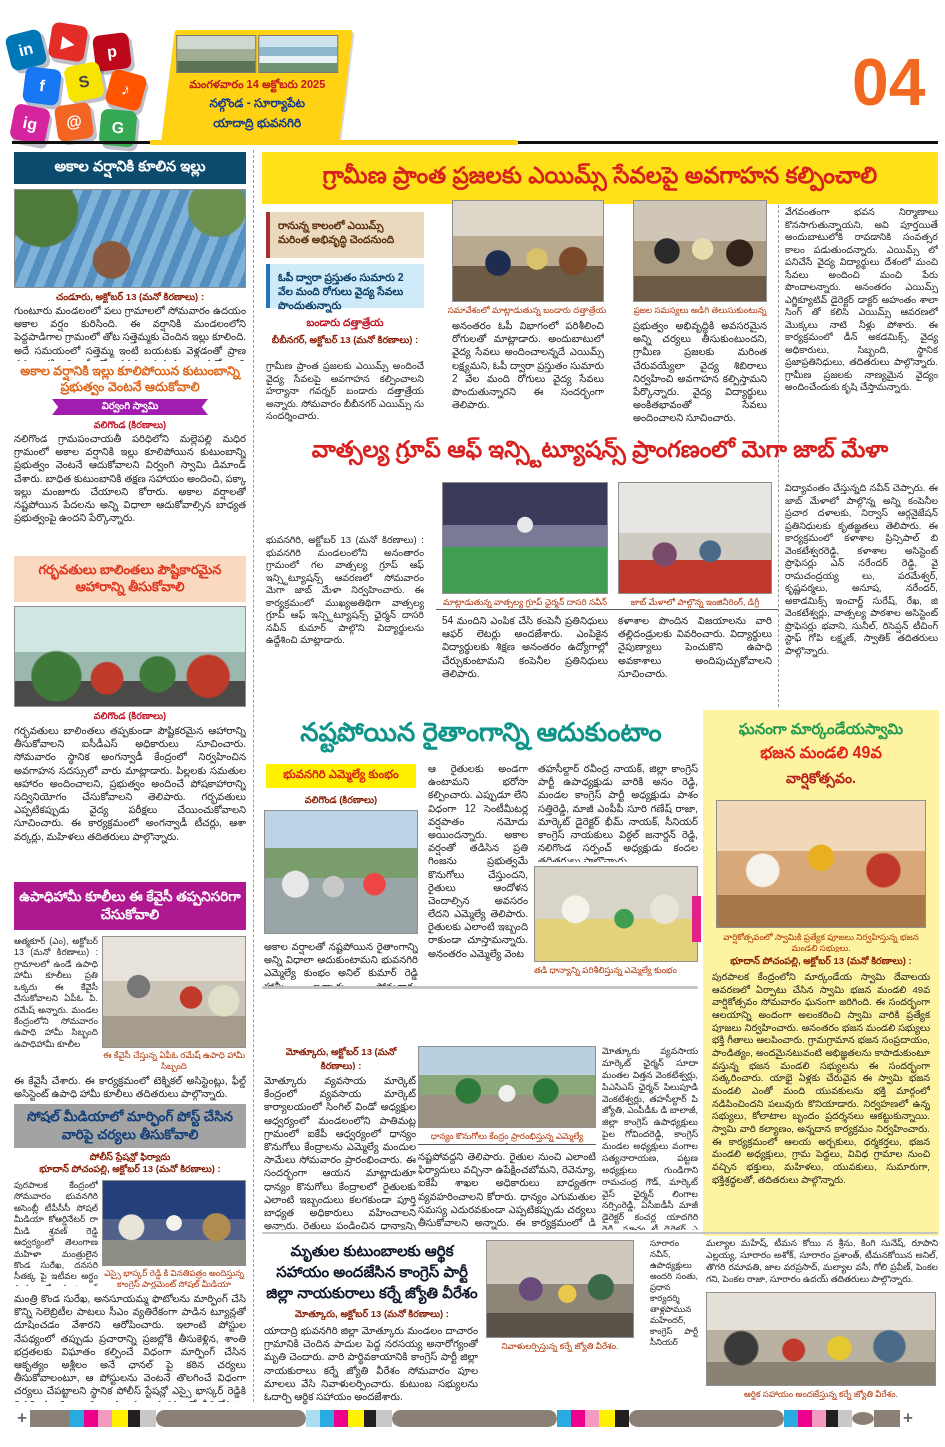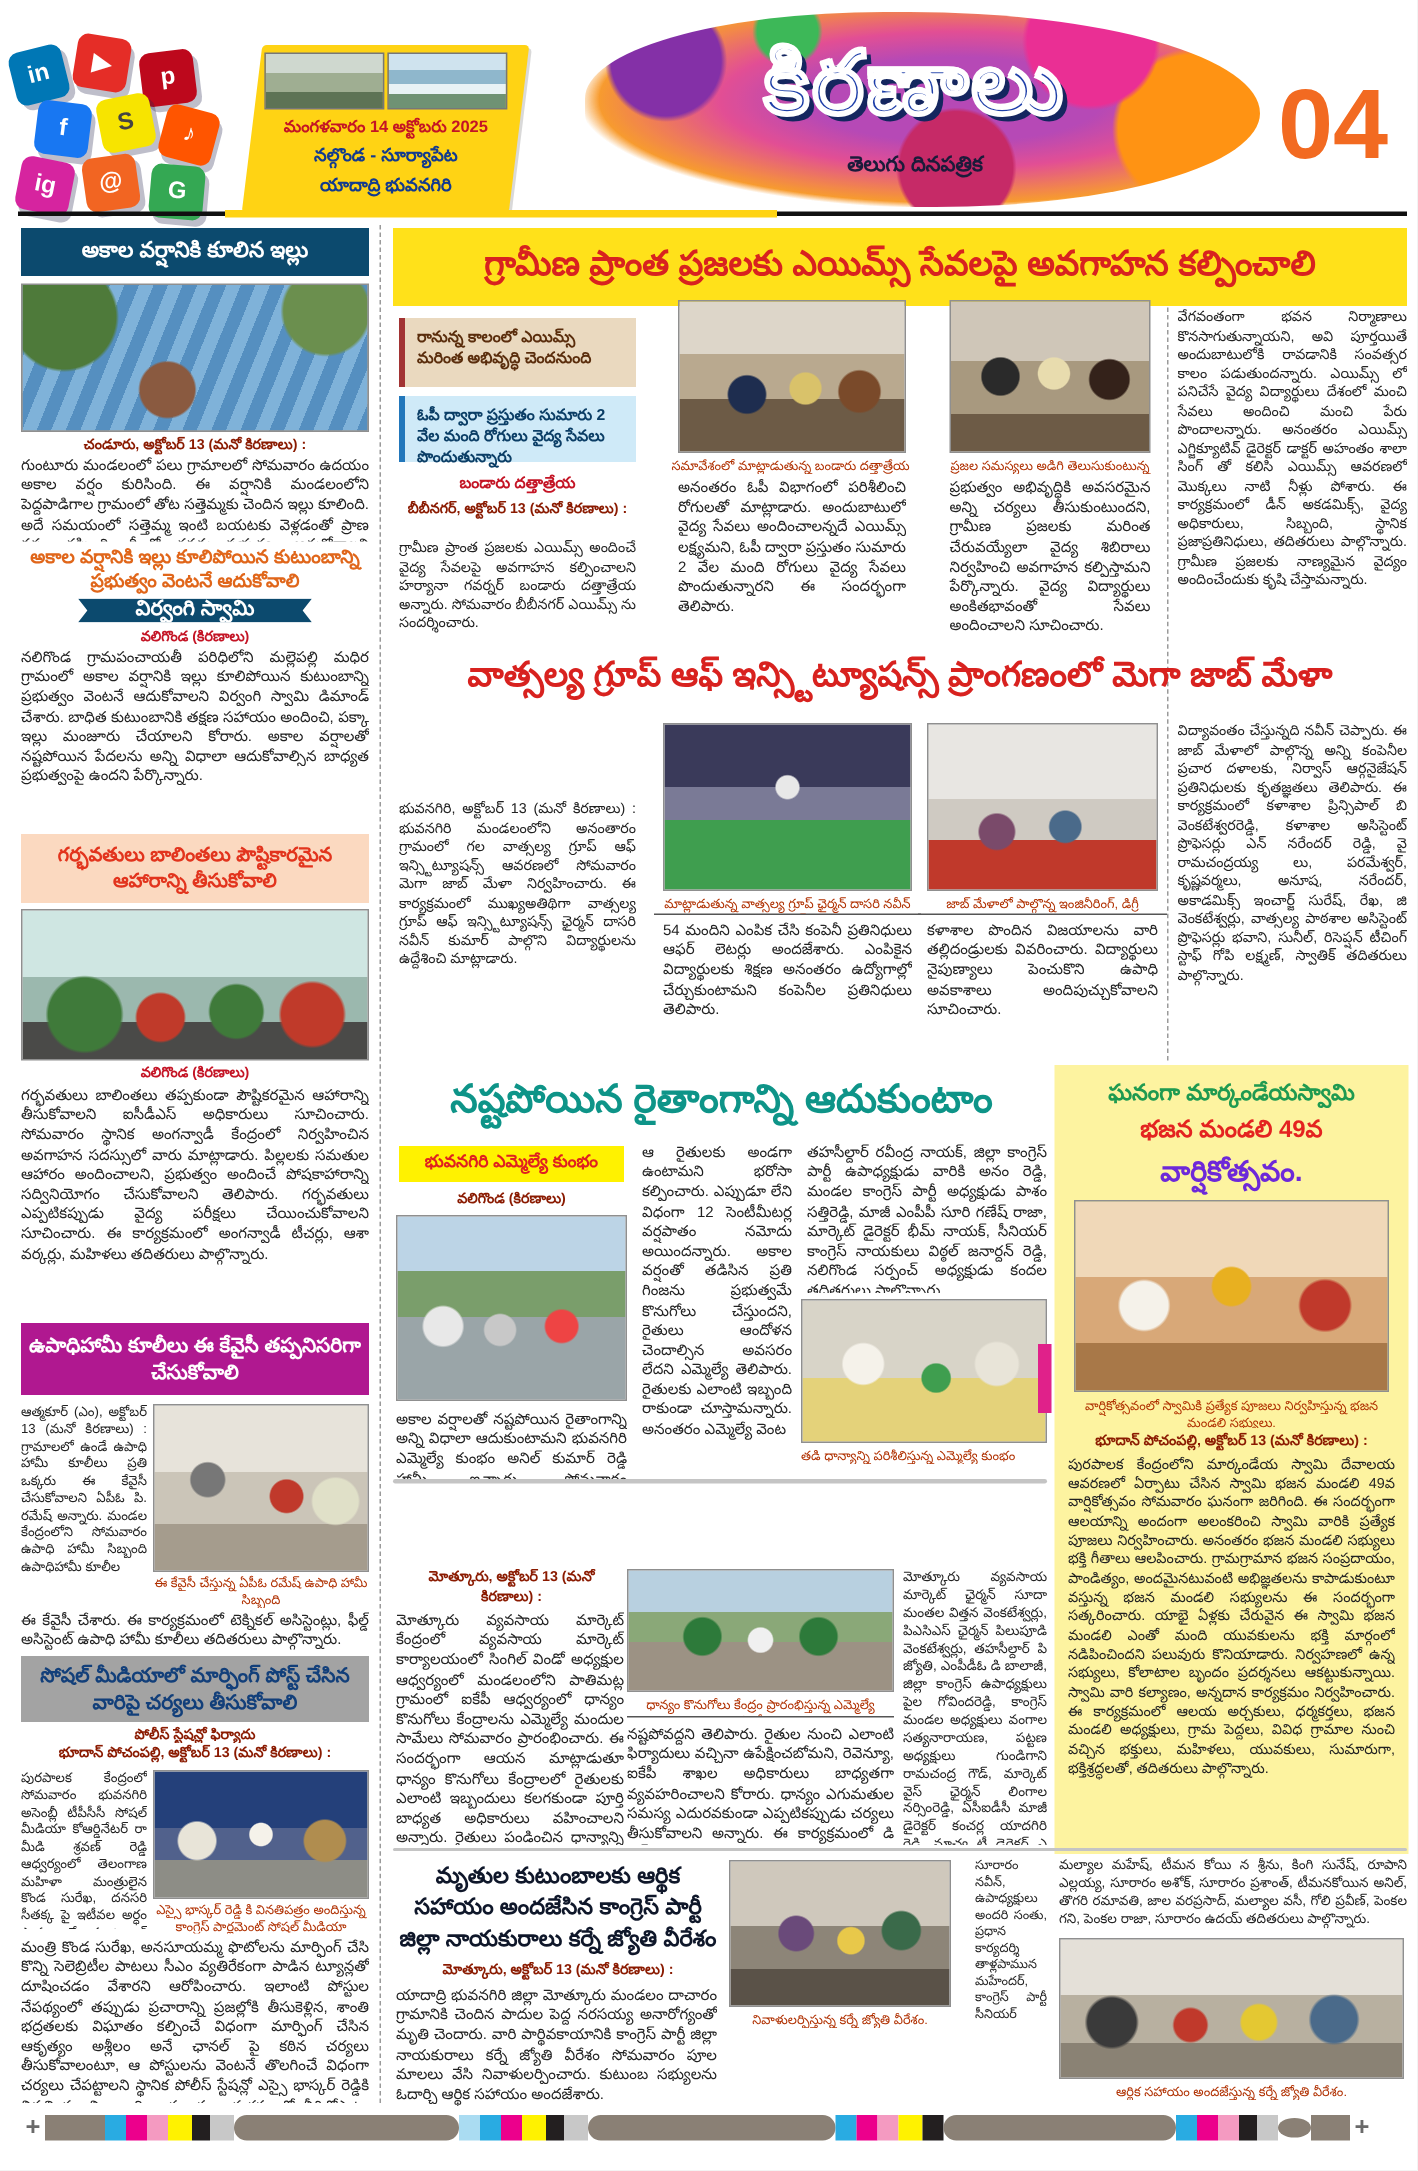--- a/index.html
+++ b/index.html
@@ -63,21 +63,21 @@
   #a1photo{left:14px;top:189px;width:232px;height:99px;background:
      radial-gradient(circle at 12% 22%,#4e7a3a 0 16%,transparent 17%),
      radial-gradient(circle at 88% 18%,#6b8f4e 0 13%,transparent 14%),
      radial-gradient(circle at 42% 72%,#8a5a40 0 12%,transparent 13%),
      repeating-linear-gradient(112deg,#7fb2d9 0 9px,#558fc0 9px 18px),
      linear-gradient(180deg,#8a6f52,#6b4f35);}
   #a1dl{left:14px;top:291px;width:232px;height:12px;}
   #a1b1{left:14px;top:304px;width:232px;height:57px;}
   #a1hl{left:14px;top:363px;width:232px;height:33px;color:#e0661a;font-weight:bold;font-size:12.5px;
         text-align:center;line-height:1.3;}
-  #a1ribbon{left:52px;top:399px;width:156px;height:16px;background:#0c4a6e;color:#fff;font-size:14px;
+  #a1ribbon{left:52px;top:399px;width:156px;height:16px;background:#a21caf;color:#fff;font-size:10px;
         font-weight:bold;display:flex;align-items:center;justify-content:center;
         clip-path:polygon(0 0,100% 0,96% 50%,100% 100%,0 100%,4% 50%);}
   #a1dl2{left:14px;top:419px;width:232px;height:12px;color:#c41425;}
   #a1b2{left:14px;top:432px;width:232px;height:120px;}
 
   #a2h{left:14px;top:556px;width:232px;height:46px;background:#fbd9c0;color:#e2341d;font-size:13px;line-height:1.3;}
   #a2photo{left:14px;top:606px;width:232px;height:101px;background:
      radial-gradient(circle at 18% 70%,#3f7a3a 0 12%,transparent 13%),
      radial-gradient(circle at 40% 72%,#c03a2a 0 10%,transparent 11%),
      radial-gradient(circle at 62% 68%,#3f7a3a 0 11%,transparent 12%),
@@ -212,21 +212,21 @@
      radial-gradient(circle at 38% 62%,#c0392b 0 7%,transparent 8%),
      radial-gradient(circle at 58% 60%,#e4c832 0 8%,transparent 9%),
      radial-gradient(circle at 80% 58%,#4a6a8a 0 8%,transparent 9%),
      linear-gradient(180deg,#e4e0d8 0 40%,#b8b0a0 40% 75%,#8a8274 75%);}
   #s5cap2{left:706px;top:1389px;width:230px;height:11px;text-align:center;}
 
   
   #bj{left:703px;top:710px;width:236px;height:526px;background:#fdf3a0;}
   #bjh1{left:710px;top:720px;width:222px;height:22px;color:#1f9a50;font-size:15px;font-weight:bold;text-align:center;}
   #bjh2{left:710px;top:744px;width:222px;height:24px;color:#e42320;font-size:16px;font-weight:bold;text-align:center;}
-  #bjh3{left:710px;top:770px;width:222px;height:24px;color:#6d28d9;font-size:19px;font-weight:bold;text-align:center;}
+  #bjh3{left:710px;top:770px;width:222px;height:24px;color:#b91c1c;font-size:14px;font-weight:bold;text-align:center;}
   #bjp{left:716px;top:800px;width:210px;height:128px;background:
      radial-gradient(circle at 50% 45%,#e8b020 0 10%,transparent 11%),
      radial-gradient(circle at 22% 55%,#f5f2ea 0 9%,transparent 10%),
      radial-gradient(circle at 80% 55%,#c0392b 0 9%,transparent 10%),
      linear-gradient(180deg,#f0d8b8 0 40%,#d8a878 40% 75%,#a87848 75%);}
   #bjcap{left:710px;top:932px;width:222px;height:20px;}
   #bjdl{left:710px;top:955px;width:222px;height:12px;}
   #bjb{left:712px;top:971px;width:218px;height:260px;font-size:9.6px;}
 
   
@@ -258,25 +258,20 @@
       <div class="info-photos">
         <div class="iph p-city"></div>
         <div class="iph p-dam"></div>
       </div>
       <div class="hdate">మంగళవారం 14 అక్టోబరు 2025</div>
       <div class="hreg">నల్గొండ - సూర్యాపేట</div>
       <div class="hreg">యాదాద్రి భువనగిరి</div>
     </div>
   </div>
 
-  <div class="abs" id="mast">
-    <div class="mast-bg"></div>
-    <div class="mast-title">కిరణాలు</div>
-    <div class="mast-tag">తెలుగు దినపత్రిక</div>
-  </div>
 
   <div class="abs" id="pgnum">04</div>
   <div class="abs" id="rule-b"></div>
   <div class="abs" id="rule-y"></div>
 
   <div class="abs hl-box" id="a1h">అకాల వర్షానికి కూలిన ఇల్లు</div>
   <div class="abs photo" id="a1photo"></div>
   <div class="abs dateline" id="a1dl">చండూరు, అక్టోబర్ 13 (మనో కిరణాలు) :</div>
   <div class="abs body-text" id="a1b1">గుంటూరు మండలంలో పలు గ్రామాలలో సోమవారం ఉదయం అకాల వర్షం కురిసింది. ఈ వర్షానికి మండలంలోని పెద్దపాడిగాల గ్రామంలో తోట సత్తెమ్మకు చెందిన ఇల్లు కూలింది. అదే సమయంలో సత్తెమ్మ ఇంటి బయటకు వెళ్లడంతో ప్రాణ నష్టం తప్పింది. దీంతో తనను ప్రభుత్వం ఆదుకోవాలని ప్రాధేయపడింది.</div>
   <div class="abs" id="a1hl">అకాల వర్షానికి ఇల్లు కూలిపోయిన కుటుంబాన్ని ప్రభుత్వం వెంటనే ఆదుకోవాలి</div>

